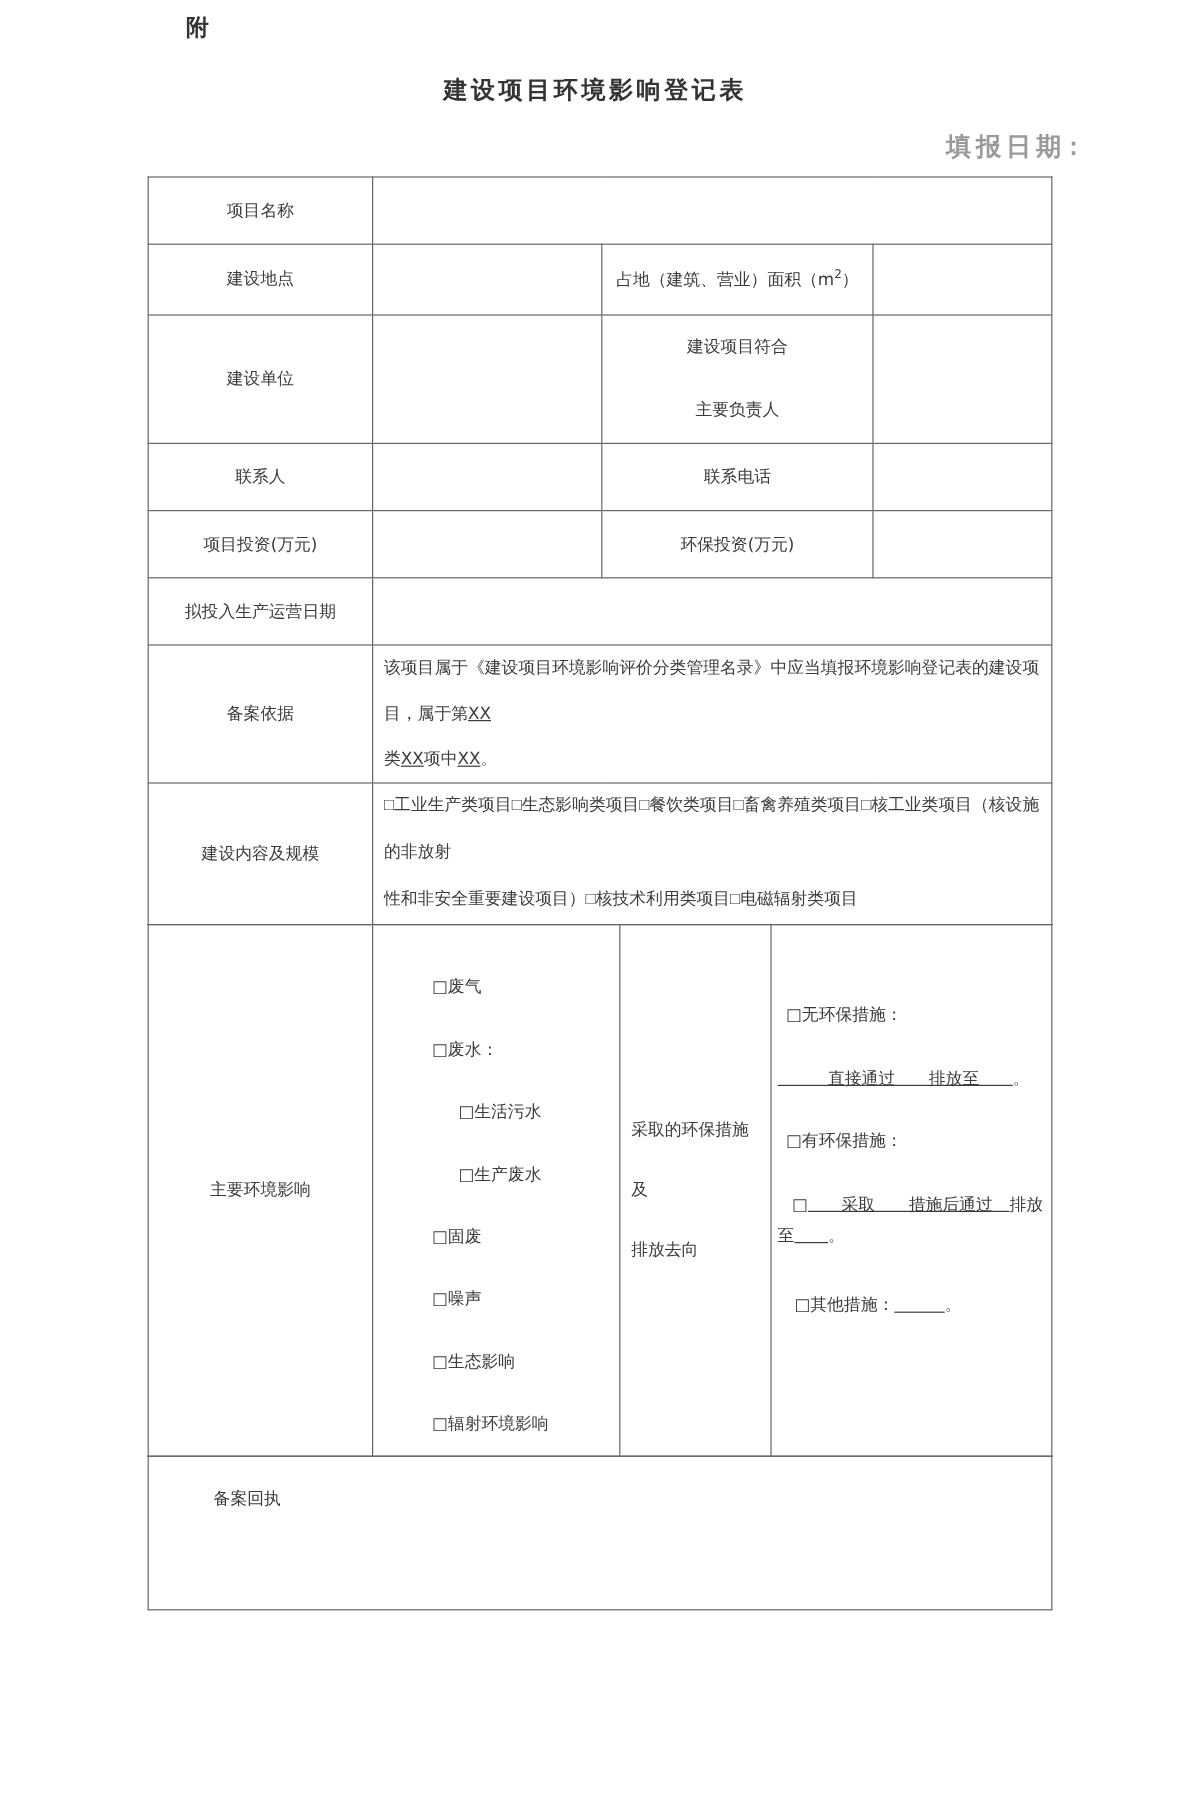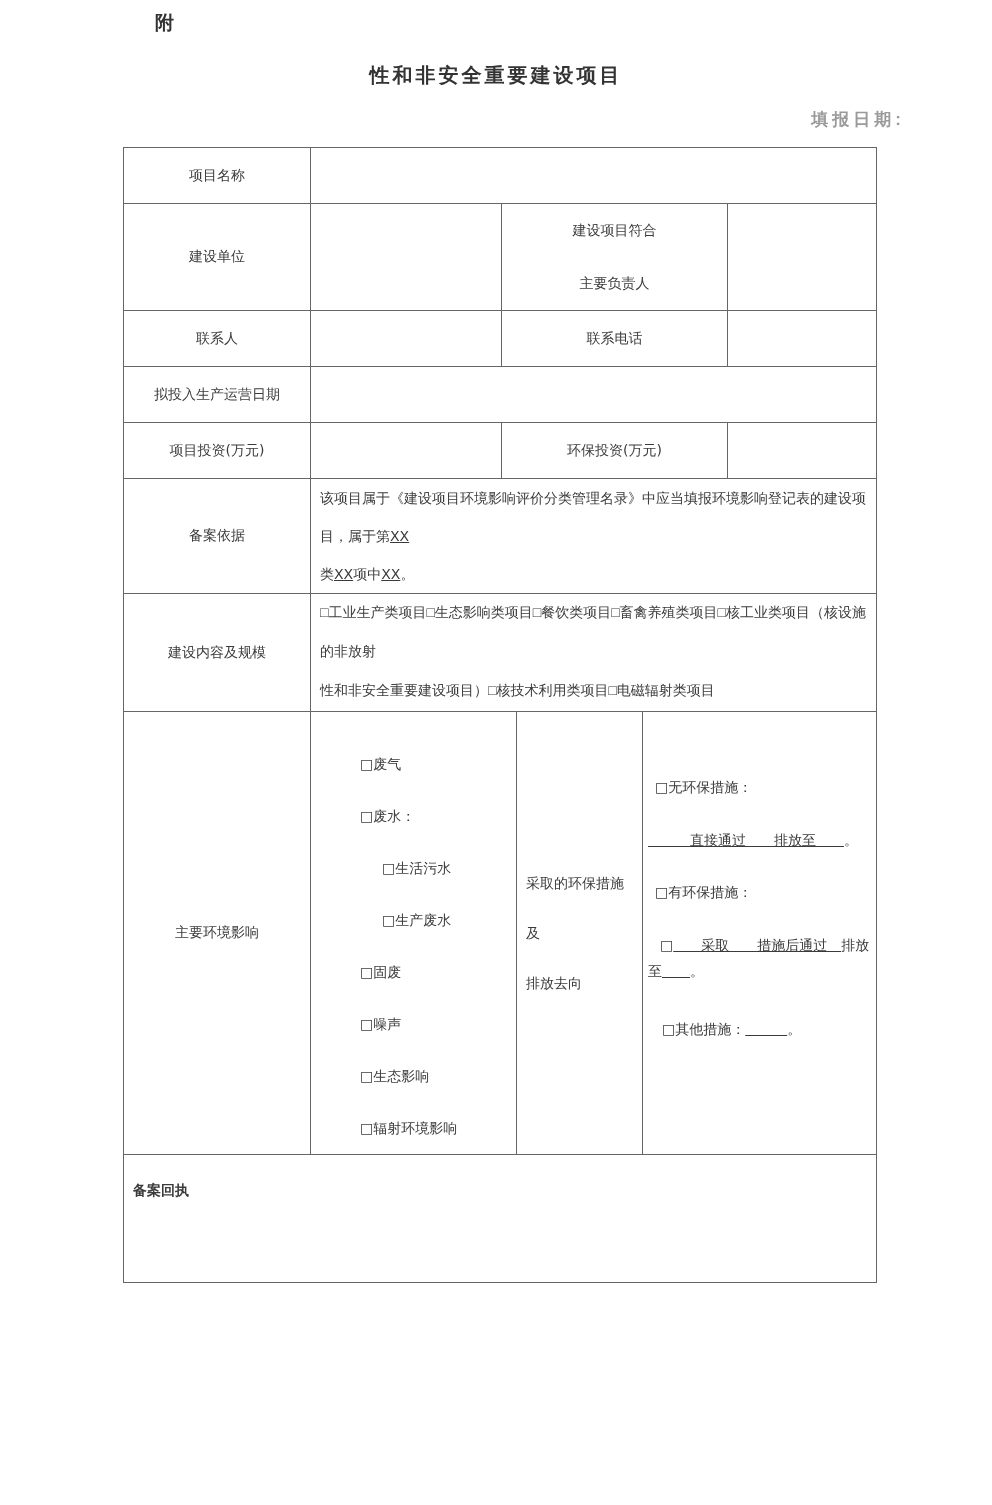--- a/index.html
+++ b/index.html
@@ -18,22 +18,22 @@
     font-weight: bold; font-size: 19px; color: #333;
   }
   .doc-title {
     position: absolute; left: 0; top: 62px; width: 992px;
     text-align: center;
     font-family: "DejaVu Serif", "Liberation Serif", serif;
     font-weight: bold; font-size: 20px; letter-spacing: 3px; color: #333;
   }
   .fill-date {
     position: absolute; right: 87px; top: 108px;
-    font-family: Liberation Sans, sans-serif;
-    font-weight: bold; font-size: 17px; letter-spacing: 4px; color: #9a9a9a;
+    font-family: Liberation Mono, monospace;
+    font-weight: bold; font-size: 21px; letter-spacing: 4px; color: #9a9a9a;
   }
   .form-wrap { position: absolute; left: 123px; top: 147px; width: 753px; }
   table { border-collapse: collapse; table-layout: fixed; width: 753px; }
   table + table { margin-top: -1px; }
   td { border: 1px solid #666; vertical-align: middle; overflow: hidden; }
   .lbl { text-align: center; }
   .val { }
   .h56 { height: 56px; } .h59 { height: 59px; } .h106 { height: 106px; }
   .h54 { height: 54px; } .h88 { height: 88px; } .h87 { height: 87px; }
   .h435 { height: 435px; } .h177 { height: 177px; } .h128 { height: 128px; }
@@ -53,70 +53,76 @@
   .measures-inner .m1 { padding-left: 7px; }
   .measures-inner .m2 { margin-top: 27px; }
   .measures-inner .m3 { margin-top: 26px; padding-left: 7px; }
   .measures-inner .m4 { margin-top: 27px; padding-left: 12px; }
   .measures-inner .m5 { margin-top: 0; }
   .measures-inner .m6 { margin-top: 32px; padding-left: 14px; }
   .commit-cell { vertical-align: top; padding: 17px 10px 0 10px; }
   .commit-text { line-height: 35px; text-align: justify; }
   .signature-line { margin-top: 15px; text-align: center; font-weight: bold; }
   .receipt-cell { vertical-align: top; padding: 22px 10px 0 9px; }
-  .receipt-title { font-weight: bold; line-height: 26px; }
+  .receipt-title { font-weight: normal; line-height: 26px; margin-left: 45px; }
   .u { text-decoration: underline; }
   .b { font-weight: bold; }
   sup { font-size: 10px; }
 </style>
 </head>
 <body>
 
 <div class="attachment">附</div>
-<div class="doc-title">性和非安全重要建设项目</div>
+<div class="doc-title">建设项目环境影响登记表</div>
 <div class="fill-date">填报日期:</div>
 
 <div class="form-wrap">
 
   <table>
     <colgroup>
         <col style="width:187px">
         <col style="width:191px">
         <col style="width:226px">
         <col style="width:149px">
       </colgroup>
     <tbody>
         <tr class="h56">
       <td class="lbl">项目名称</td>
       <td class="val" colspan="3"></td>
+    </tr>
+    <tr class="h59">
+      <td class="lbl">建设地点</td>
+      <td class="val"></td>
+      <td class="lbl"><span>占地（建筑、营业）面积（m</span><sup>2</sup><span>）</span></td>
+      <td class="val"></td>
     </tr>
     <tr class="h106">
       <td class="lbl">建设单位</td>
       <td class="val"></td>
       <td class="lbl two-line">
         <div>建设项目符合</div>
         <div>主要负责人</div>
       </td>
       <td class="val"></td>
     </tr>
     <tr class="h56">
       <td class="lbl">联系人</td>
       <td class="val"></td>
       <td class="lbl">联系电话</td>
       <td class="val"></td>
     </tr>
     <tr class="h56">
-      <td class="lbl">拟投入生产运营日期</td>
-      <td class="val" colspan="3"></td>
-    </tr>
-    <tr class="h56">
       <td class="lbl">项目投资(万元)</td>
       <td class="val"></td>
       <td class="lbl">环保投资(万元)</td>
       <td class="val"></td>
+    </tr>
+    <tr class="h56">
+      <td class="lbl">拟投入生产运营日期</td>
+      <td class="val" colspan="3"></td>
     </tr>
     <tr class="h88">
       <td class="lbl">备案依据</td>
       <td class="pad basis-cell" colspan="3">
         <div><span>该项目属于《建设项目环境影响评价分类管理名录》中应当填报环境影响登记表的建设项目，属于第</span><span class="u">XX</span></div>
         <div><span>类</span><span class="u">XX</span><span>项中</span><span class="u">XX</span><span>。</span></div>
       </td>
     </tr>
     <tr class="h87">
       <td class="lbl">建设内容及规模</td>

